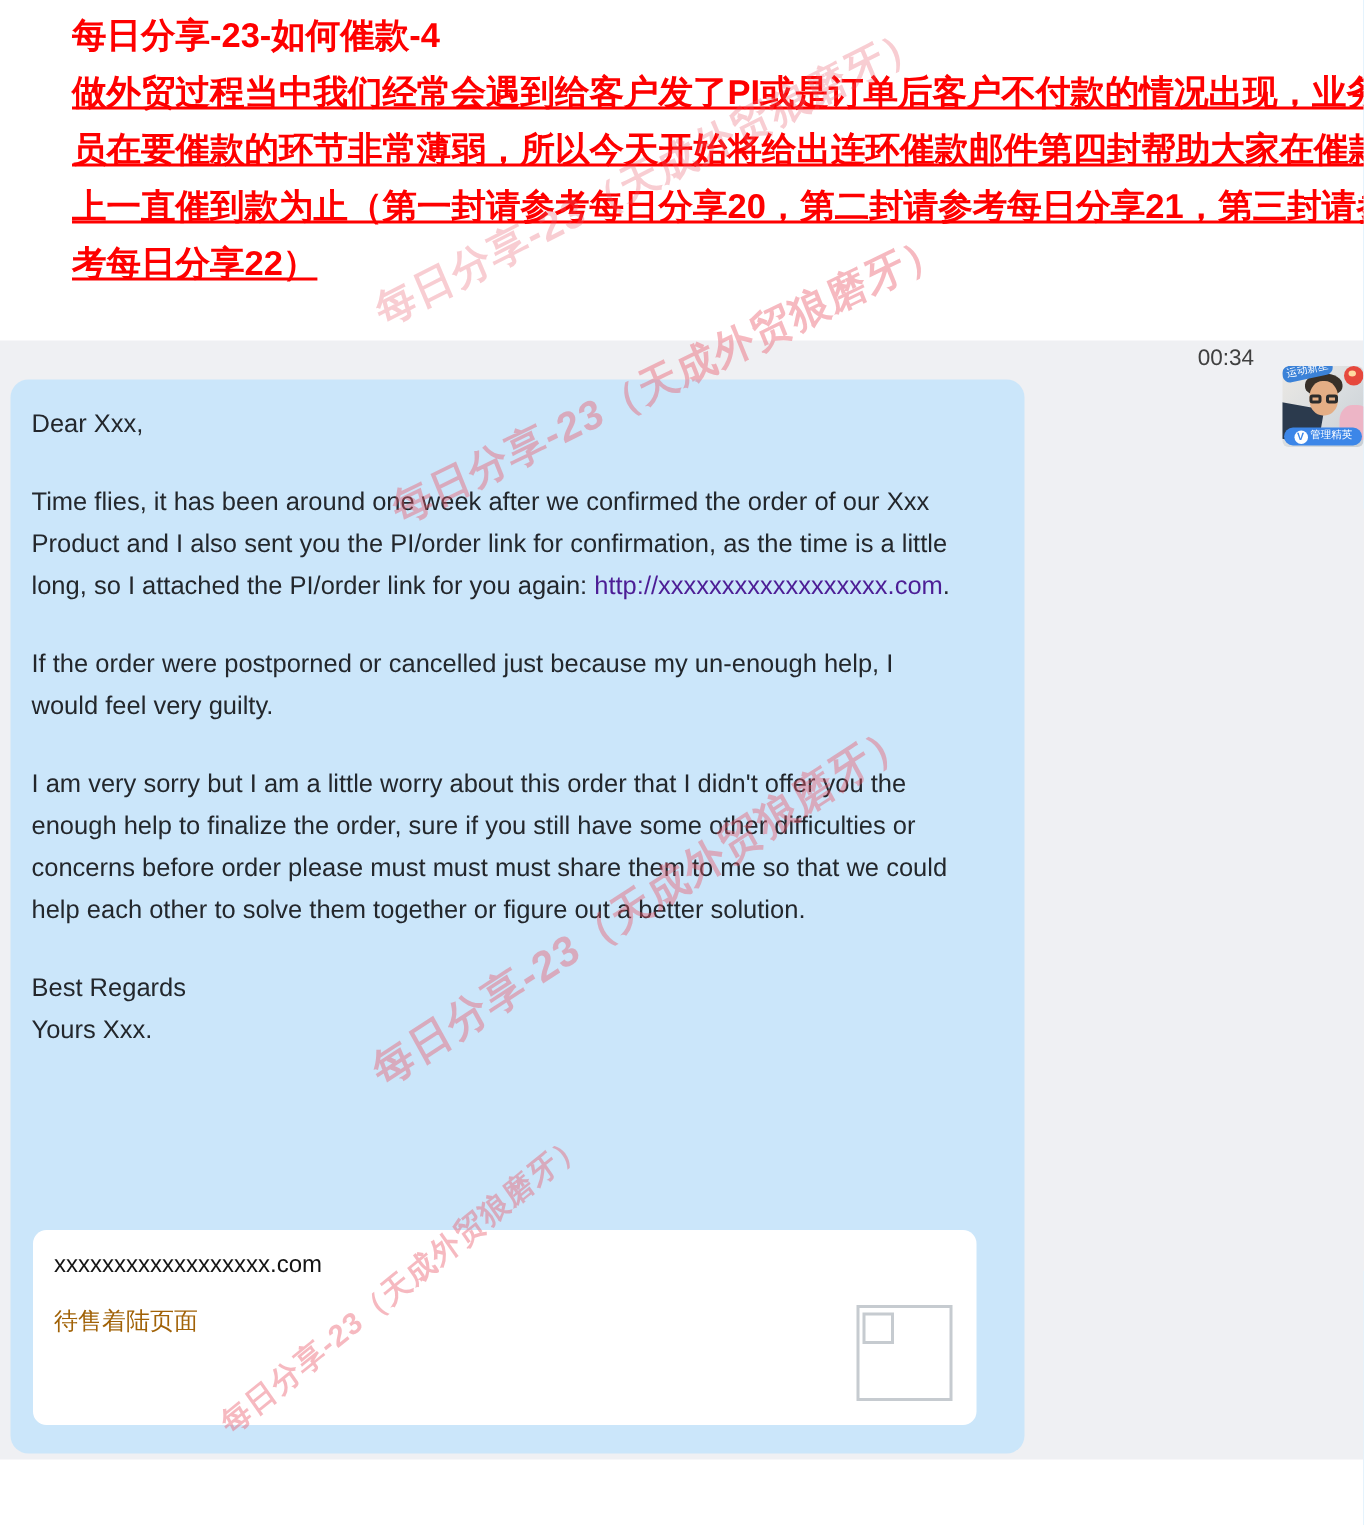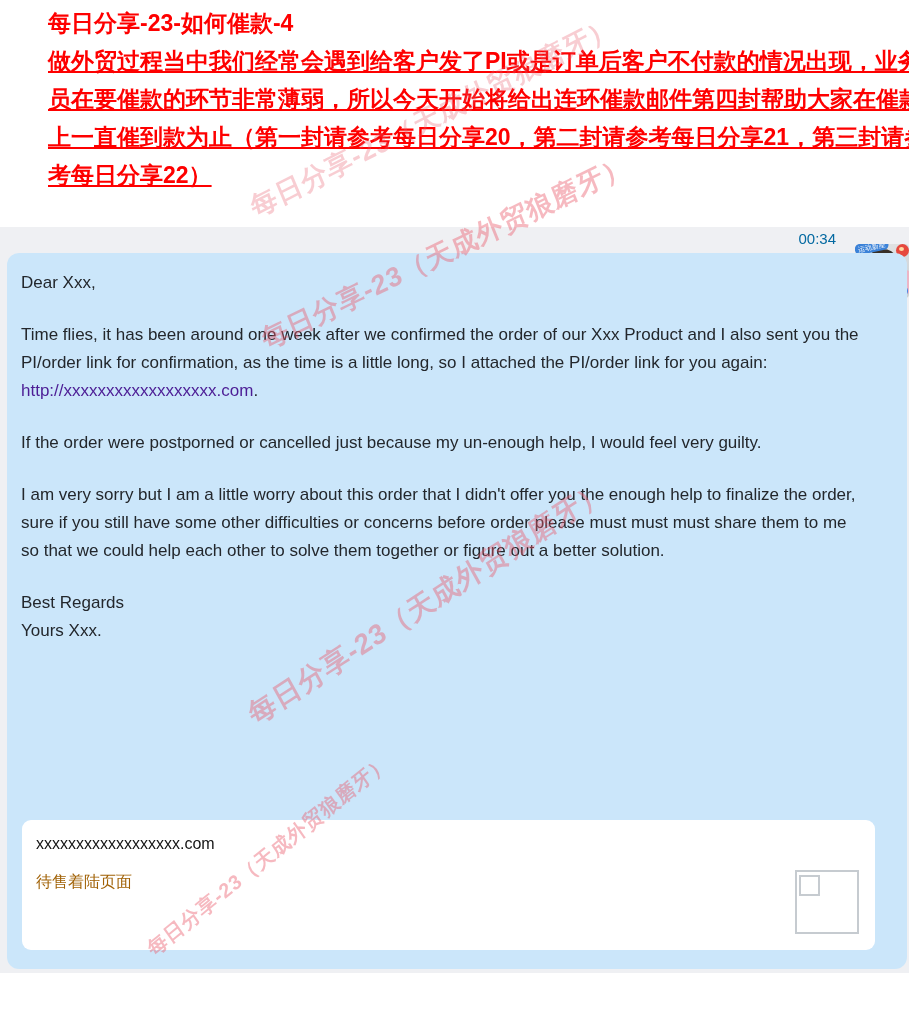--- a/index.html
+++ b/index.html
@@ -22,21 +22,21 @@
   .header-note .hd-title { display:block; }
   .header-note .hd-body  { display:block;text-decoration:underline; }
 
   
   .chat-panel {
     position:absolute; left:0; top:227px; width:909px; height:746px;
     background:#eff0f3;
   }
   .timestamp {
     position:absolute; top:3px; right:73px;
-    font-size:15px; color:#0369a1;
+    font-size:15px; color:#404040;
   }
 
   
   .avatar {
     position:absolute; top:17px; right:0; width:54px; height:54px;
     border-radius:4px; overflow:hidden;
     background:linear-gradient(135deg,#ece9e4 0%,#d8dcdf 55%,#c9cfd4 100%);
   }
   .av-jacket { position:absolute; left:-8px; bottom:4px; width:34px; height:24px;
     background:#2b3a4d; transform:rotate(10deg); border-radius:4px; }
@@ -65,21 +65,21 @@
     background:#3c86e8; border-radius:6px;
     display:flex; align-items:center; justify-content:center; gap:2px;
     color:#fff; font-size:7px; line-height:12px; white-space:nowrap;
   }
   .av-vcircle { display:inline-block; width:9px; height:9px; border-radius:50%;
     background:#fff; color:#3c86e8; font-size:7px; font-weight:bold;
     line-height:9px; text-align:center; }
 
   
   .bubble {
-    position:absolute; left:7px; top:26px; width:900px; height:716px;
+    position:absolute; left:7px; top:26px; width:676px; height:716px;
     background:#cbe6fa; border-radius:12px;
     padding:16px 45px 0 14px;
     font-size:17px; line-height:28px; color:#23272c;
   }
   .bubble p { margin:0 0 24px 0; }
   .msg-link { color:#4c1d95; text-decoration:none; cursor:pointer; }
 
   
   .link-card {
     position:absolute; left:15px; right:32px; top:567px; height:130px;

